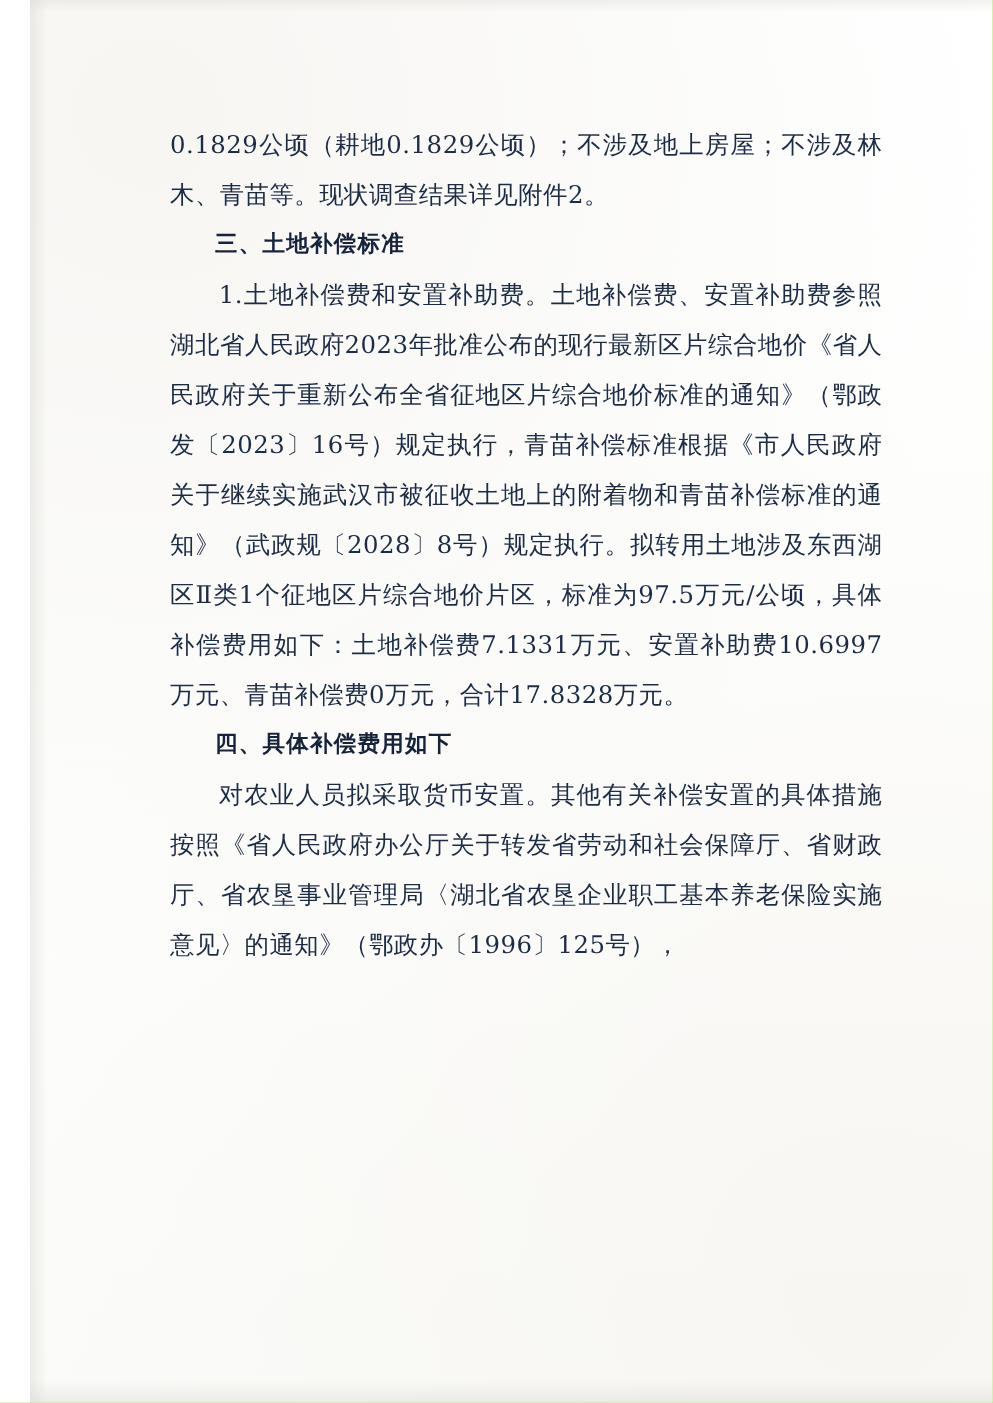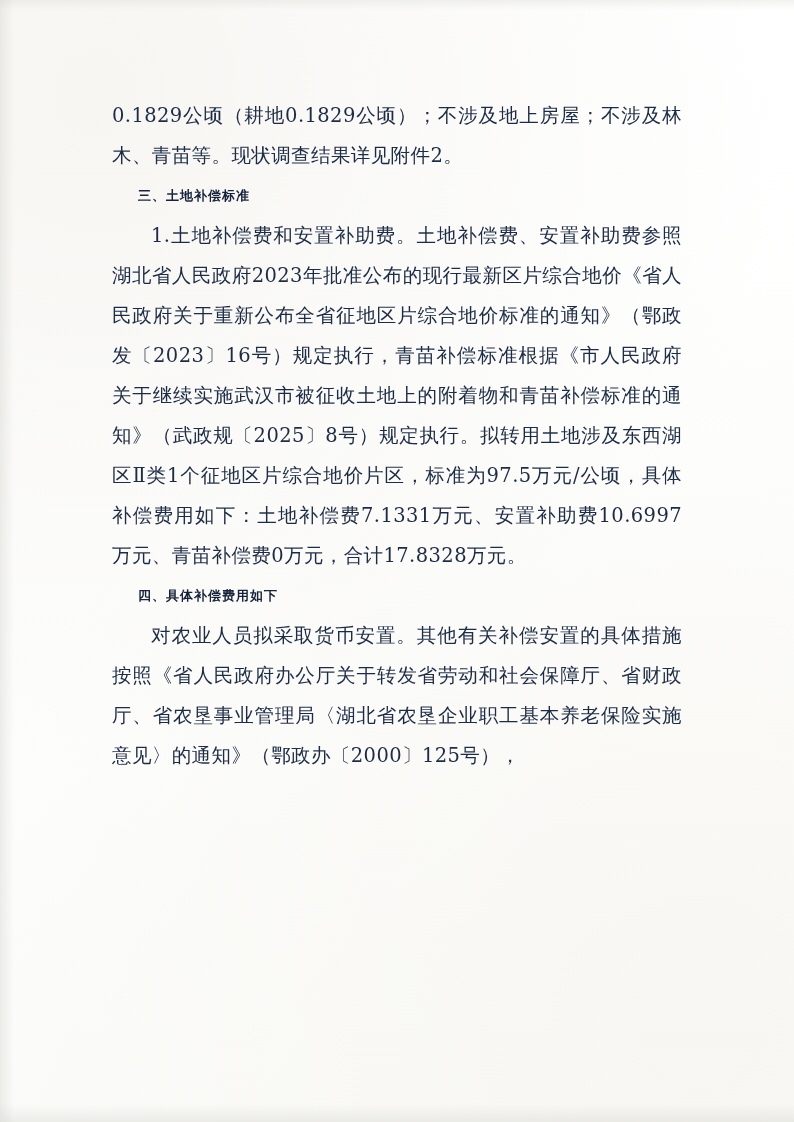--- a/index.html
+++ b/index.html
@@ -12,20 +12,21 @@
     height: 1122px;
     font-family: "DejaVu Serif", "Liberation Serif", serif;
     color: #1c2b44;
     position: relative;
     overflow: hidden;
   }
   .page {
     position: absolute;
     inset: 0;
     background: #84cc16;
+    margin-left: 24px;
   }
   .paper-texture {
     position: absolute;
     inset: 0;
     background:
       radial-gradient(circle at 12% 8%, rgba(240,238,232,0.55) 0%, rgba(255,255,255,0) 55%),
       radial-gradient(circle at 88% 92%, rgba(243,241,235,0.5) 0%, rgba(255,255,255,0) 60%),
       linear-gradient(180deg, #ffffff 0%, #fefefd 45%, #fbfbf9 100%);
     pointer-events: none;
   }
@@ -43,21 +44,21 @@
     text-align: justify;
     text-justify: inter-ideograph;
     color: #1d2c45;
     font-family: "DejaVu Serif", "Liberation Serif", serif;
   }
   p.indent {
     text-indent: 2em;
   }
   h2.heading {
     margin: 0;
-    font-size: 13px;
+    font-size: 18px;
     line-height: 40px;
     font-weight: bold;
     letter-spacing: 1px;
     text-indent: 2em;
     color: #16233a;
     font-family: "DejaVu Sans", "Liberation Sans", sans-serif;
   }
   .blk {
     margin-bottom: 0px;
   }
@@ -97,21 +98,21 @@
   <div class="scan-edge-left"></div>
   <div class="scan-edge-top"></div>
   <div class="scan-edge-bottom"></div>
 
   <div class="content">
 
     <p class="para blk">0.1829公顷（耕地0.1829公顷）；不涉及地上房屋；不涉及林木、青苗等。现状调查结果详见附件2。</p>
 
     <h2 class="heading">三、土地补偿标准</h2>
 
-    <p class="para indent blk">1.土地补偿费和安置补助费。土地补偿费、安置补助费参照湖北省人民政府2023年批准公布的现行最新区片综合地价《省人民政府关于重新公布全省征地区片综合地价标准的通知》（鄂政发〔2023〕16号）规定执行，青苗补偿标准根据《市人民政府关于继续实施武汉市被征收土地上的附着物和青苗补偿标准的通知》（武政规〔2025〕8号）规定执行。拟转用土地涉及东西湖区Ⅱ类1个征地区片综合地价片区，标准为97.5万元/公顷，具体补偿费用如下：土地补偿费7.1331万元、安置补助费10.6997万元、青苗补偿费0万元，合计17.8328万元。</p>
+    <p class="para indent blk">1.土地补偿费和安置补助费。土地补偿费、安置补助费参照湖北省人民政府2023年批准公布的现行最新区片综合地价《省人民政府关于重新公布全省征地区片综合地价标准的通知》（鄂政发〔2023〕16号）规定执行，青苗补偿标准根据《市人民政府关于继续实施武汉市被征收土地上的附着物和青苗补偿标准的通知》（武政规〔2028〕8号）规定执行。拟转用土地涉及东西湖区Ⅱ类1个征地区片综合地价片区，标准为97.5万元/公顷，具体补偿费用如下：土地补偿费7.1331万元、安置补助费10.6997万元、青苗补偿费0万元，合计17.8328万元。</p>
 
 
     <h2 class="heading">四、具体补偿费用如下</h2>
 
-    <p class="para indent blk">对农业人员拟采取货币安置。其他有关补偿安置的具体措施按照《省人民政府办公厅关于转发省劳动和社会保障厅、省财政厅、省农垦事业管理局〈湖北省农垦企业职工基本养老保险实施意见〉的通知》（鄂政办〔2000〕125号），</p>
+    <p class="para indent blk">对农业人员拟采取货币安置。其他有关补偿安置的具体措施按照《省人民政府办公厅关于转发省劳动和社会保障厅、省财政厅、省农垦事业管理局〈湖北省农垦企业职工基本养老保险实施意见〉的通知》（鄂政办〔1996〕125号），</p>
 
   </div>
 </div>
 
 </body></html>

